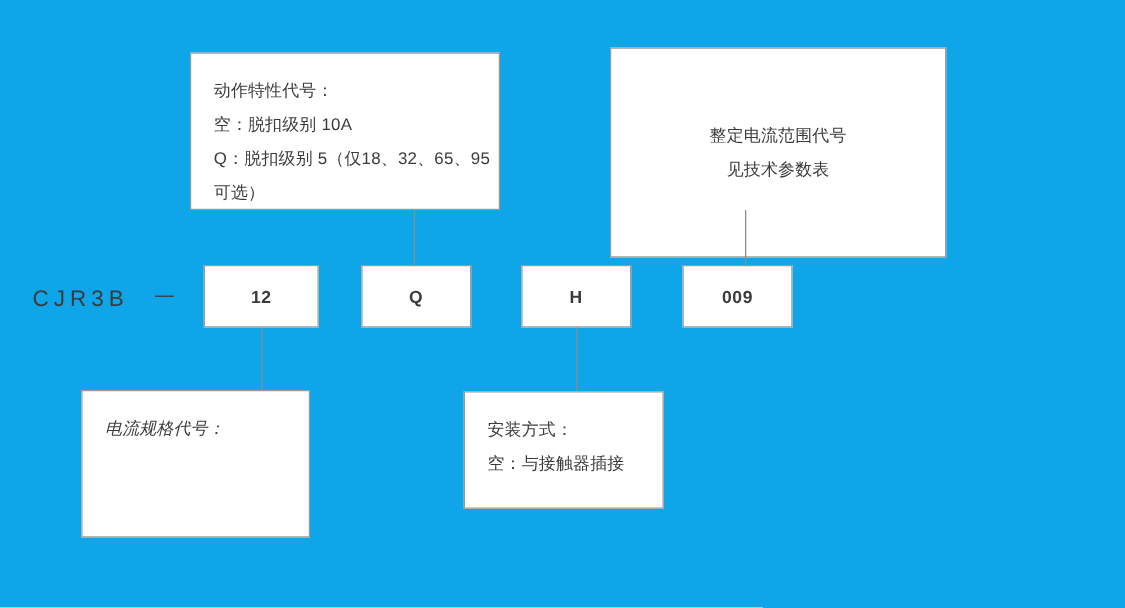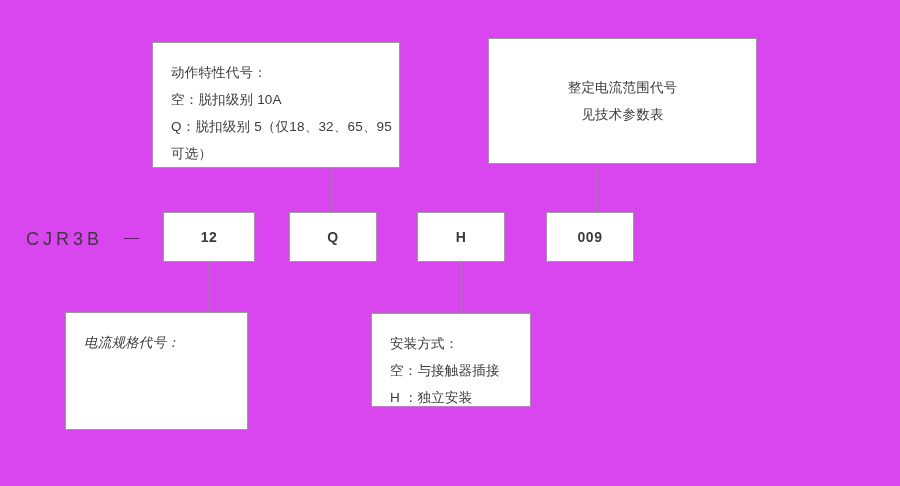--- a/index.html
+++ b/index.html
@@ -4,21 +4,21 @@
 <style>
   html, body {
     margin: 0;
     padding: 0;
     background: #ffffff;
   }
   #canvas {
     position: relative;
     width: 900px;
     height: 486px;
-    background: #d946ef;
+    background: #0ea5e9;
     font-family: "Liberation Sans", "DejaVu Sans", sans-serif;
     overflow: hidden;
   }
 
   
   .box {
     position: absolute;
     box-sizing: border-box;
     border: 1px solid #9a9a9a;
     background: #ffffff;
@@ -81,21 +81,21 @@
 
 <div id="canvas">
 
   <div class="box note" style="left:152px; top:42px; width:248px; height:126px;">
     <div class="line">动作特性代号：</div>
     <div class="line">空：脱扣级别 10A</div>
     <div class="line">Q：脱扣级别 5（仅18、32、65、95</div>
     <div class="line">可选）</div>
   </div>
 
-  <div class="box note center" style="left:488px; top:38px; width:269px; height:126px;">
+  <div class="box note center" style="left:488px; top:38px; width:269px; height:168px;">
     <div class="line">整定电流范围代号</div>
     <div class="line">见技术参数表</div>
   </div>
 
   <div class="vline" style="left:331px; top:168px; height:45px;"></div>
 
   <div class="vline" style="left:596px; top:168px; height:45px;"></div>
 
   <div id="model-prefix" style="left:26px; top:229px;">CJR3B</div>
   <div id="model-dash" style="left:124px; top:228px;">—</div>
@@ -120,16 +120,15 @@
 
   <div class="vline" style="left:461px; top:262px; height:51px;"></div>
 
   <div class="box note" style="left:65px; top:312px; width:183px; height:118px;font-style:italic;">
     <div class="line">电流规格代号：</div>
   </div>
 
   <div class="box note" style="left:371px; top:313px; width:160px; height:94px;">
     <div class="line">安装方式：</div>
     <div class="line">空：与接触器插接</div>
-    <div class="line">H ：独立安装</div>
   </div>
 
 </div>
 
 </body></html>

